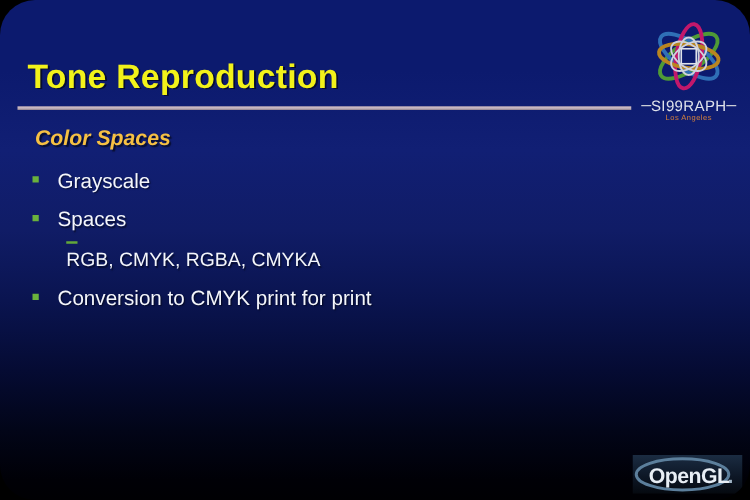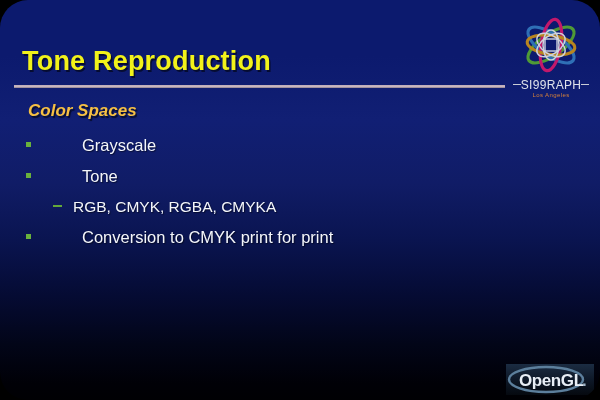--- a/index.html
+++ b/index.html
@@ -65,22 +65,22 @@
     position: absolute;
     left: 26px;
     top: 136px;
     width: 520px;
   }
   .bullet-row {
     display: flex;
     align-items: baseline;
     white-space: nowrap;
   }
-  .lvl1 { margin-bottom: 12px; gap: 36px; }
-  .lvl2 { margin-bottom: 12px; padding-left: 27px; }
+  .lvl1 { margin-bottom: 12px; }
+  .lvl2 { margin-bottom: 12px; padding-left: 27px; flex-direction: column; }
 
   .marker-sq {
     display: inline-block;
     width: 5px;
     height: 5px;
     background: #6ab23c;
     margin-right: 15px;
     position: relative;
     top: -4px;
     flex: 0 0 auto;
@@ -168,21 +168,21 @@
 
   <div id="bullets">
 
     <div class="bullet-row lvl1">
       <span class="marker-sq"></span>
       <span class="btext">Grayscale</span>
     </div>
 
     <div class="bullet-row lvl1">
       <span class="marker-sq"></span>
-      <span class="btext">Tone</span>
+      <span class="btext">Spaces</span>
     </div>
 
     <div class="bullet-row lvl2">
       <span class="marker-dash"></span>
       <span class="btext">RGB, CMYK, RGBA, CMYKA</span>
     </div>
 
     <div class="bullet-row lvl1">
       <span class="marker-sq"></span>
       <span class="btext">Conversion to CMYK print for print</span>

